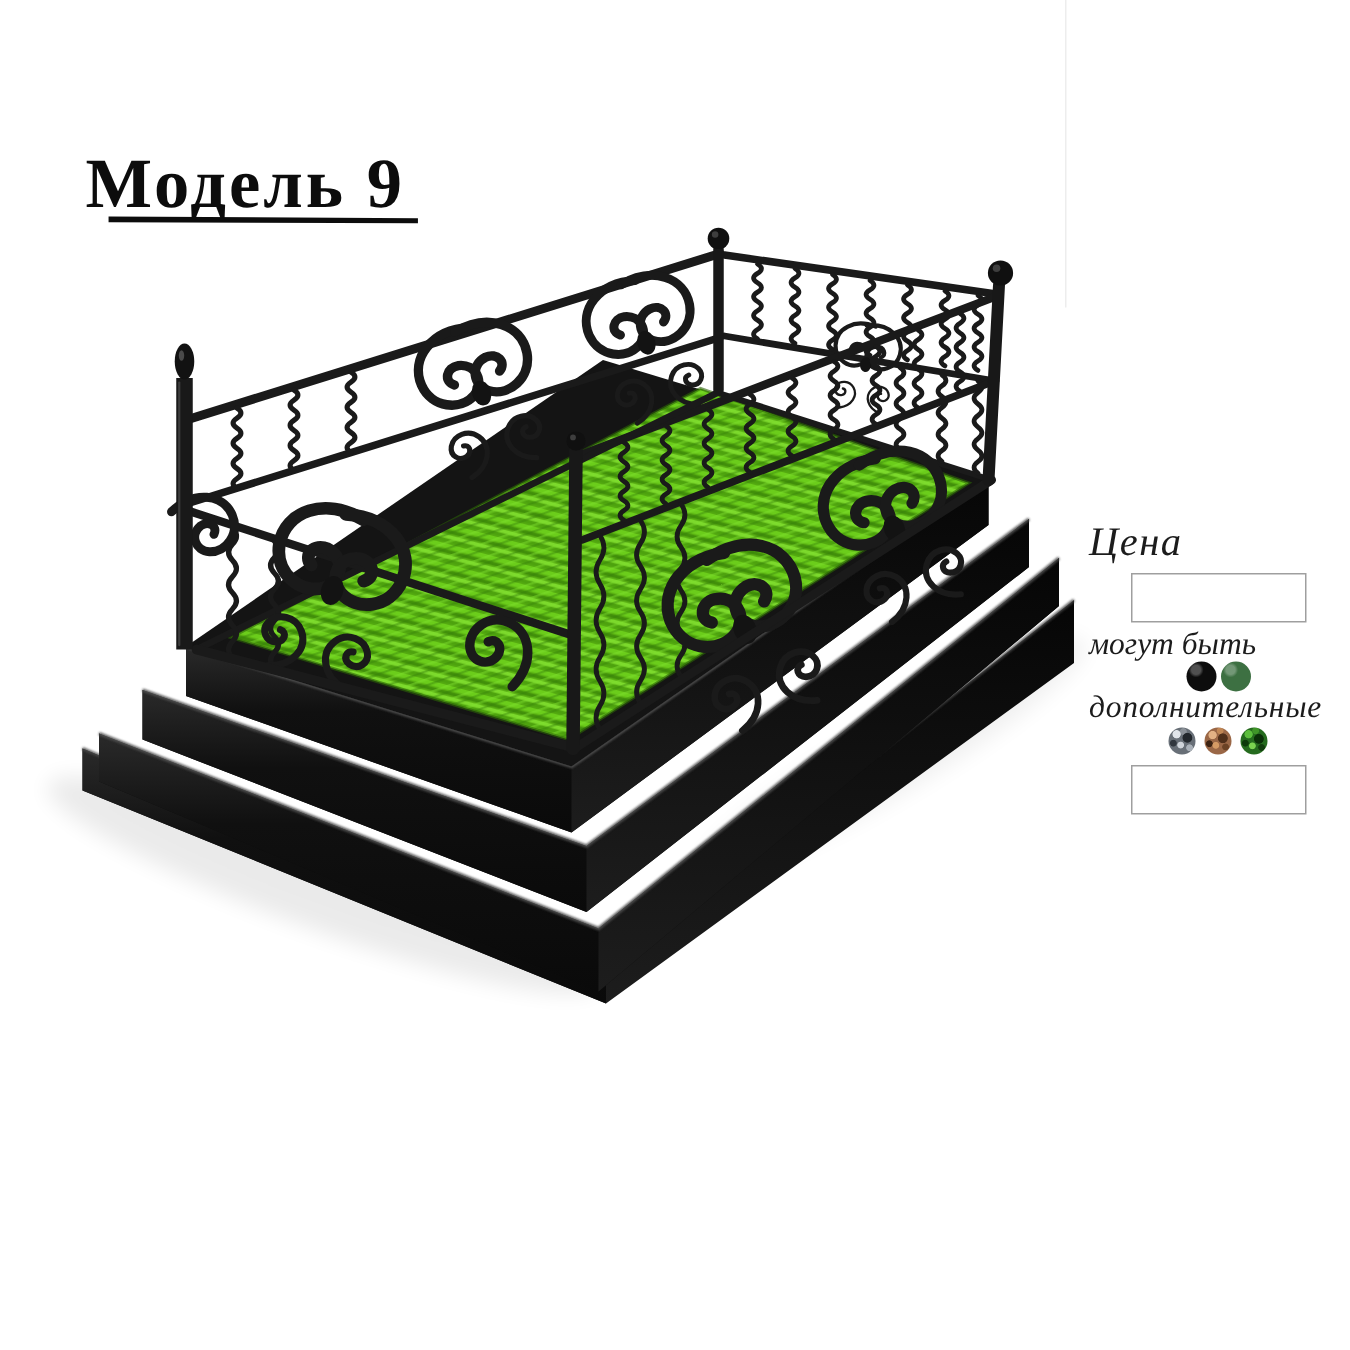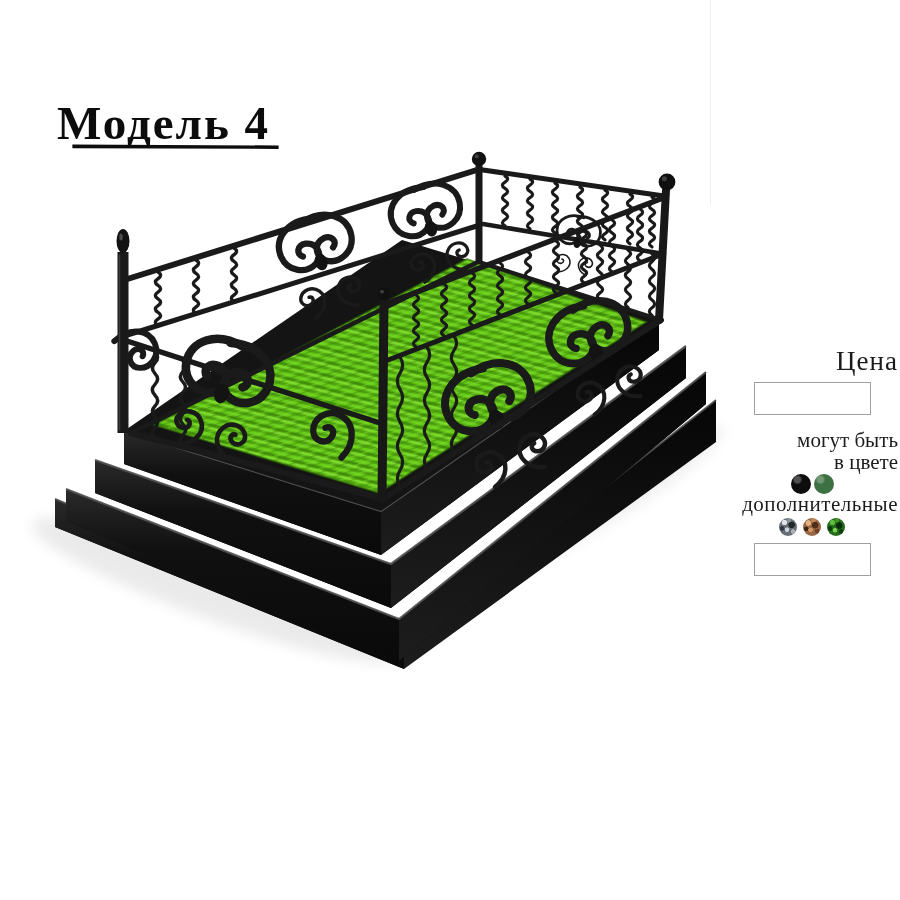--- a/index.html
+++ b/index.html
@@ -7,26 +7,26 @@
        font-family:"Liberation Serif","DejaVu Serif",serif;}
   
   #title{position:absolute;left:57px;top:96px;font-size:47px;font-weight:bold;
          letter-spacing:2px;color:#0c0c0c;white-space:nowrap;}
   #title-underline{position:absolute;left:38px;top:144px;width:275px;height:6px;}
   
   #photo-edge{position:absolute;left:710px;top:0;width:1px;height:205px;background:#ededed;}
   
   #product{position:absolute;left:0;top:0;width:900px;height:900px;}
   
-  #panel{position:absolute;left:726px;top:347px;width:172px;text-align:right;color:#1c1c1c;}
+  #panel{position:absolute;left:726px;top:347px;width:172px;text-align:left;color:#1c1c1c;font-style:italic;}
   #panel .heading{font-size:27px;line-height:28px;letter-spacing:1px;}
   #panel .value-box{width:115px;height:31px;border:1px solid #9f9f9f;background:#fff;
                     margin:7px auto 0;font-size:18px;line-height:31px;}
   #panel .note{font-size:21px;line-height:22px;}
-  #panel .note.first{margin-top:14px;}
+  #panel .note.first{margin-top:3px;}
   #panel .dots{margin-top:1px;height:20px;display:flex;justify-content:center;gap:3px;}
   #panel .dot{width:20px;height:20px;border-radius:50%;position:relative;}
   #panel .dot::after{content:"";position:absolute;inset:0;border-radius:50%;
       background:radial-gradient(circle at 32% 28%, rgba(255,255,255,.28) 0 3px, transparent 5px);}
   #panel .add-label{font-size:21px;line-height:18px;margin-top:1px;letter-spacing:.5px;}
   #panel .speckles{margin-top:5px;height:18px;display:flex;justify-content:center;gap:6px;}
   #panel .sp{width:18px;height:18px;border-radius:50%;position:relative;overflow:hidden;}
   #panel .sp::after{content:"";position:absolute;inset:0;border-radius:50%;}
   #panel .sp-silver::after{background:
       radial-gradient(circle at 30% 25%, #e0e4e9 0 2.5px, transparent 3px),
@@ -216,32 +216,31 @@
       <line x1="384" y1="300" x2="382" y2="499" stroke="#181818" stroke-width="9"></line>
       <use href="#ball" transform="translate(384,294) scale(0.8)"></use>
       <rect x="117.5" y="252" width="11" height="181" fill="#191919"></rect>
       <line x1="119.5" y1="255" x2="119.5" y2="430" stroke="#3c3c3c" stroke-width="1.5"></line>
       <ellipse cx="123" cy="241" rx="6.5" ry="12" fill="#121212"></ellipse>
       <ellipse cx="121" cy="237" rx="1.8" ry="3.5" fill="#4a4a4a"></ellipse>
     </g>
   </g>
 </svg>
 
-<div id="title">Модель 4</div>
+<div id="title">Модель 9</div>
 <svg id="title-underline" viewBox="0 0 275 8">
   <polygon points="0,0.5 275,2 275,6.5 0,5.5" fill="#0c0c0c"></polygon>
 </svg>
 
 <div id="photo-edge"></div>
 
 <div id="panel">
   <div class="heading">Цена</div>
   <div class="value-box"></div>
   <div class="note first">могут быть</div>
-  <div class="note">в цвете</div>
   <div class="dots">
     <span class="dot" style="background-color: rgb(13, 13, 13);"></span>
     <span class="dot" style="background-color: rgb(61, 112, 66);"></span>
   </div>
   <div class="add-label">дополнительные</div>
   <div class="speckles">
     <span class="sp sp-silver" style="background-color: rgb(104, 111, 119);"></span>
     <span class="sp sp-copper" style="background-color: rgb(154, 103, 70);"></span>
     <span class="sp sp-green" style="background-color: rgb(37, 107, 30);"></span>
   </div>

